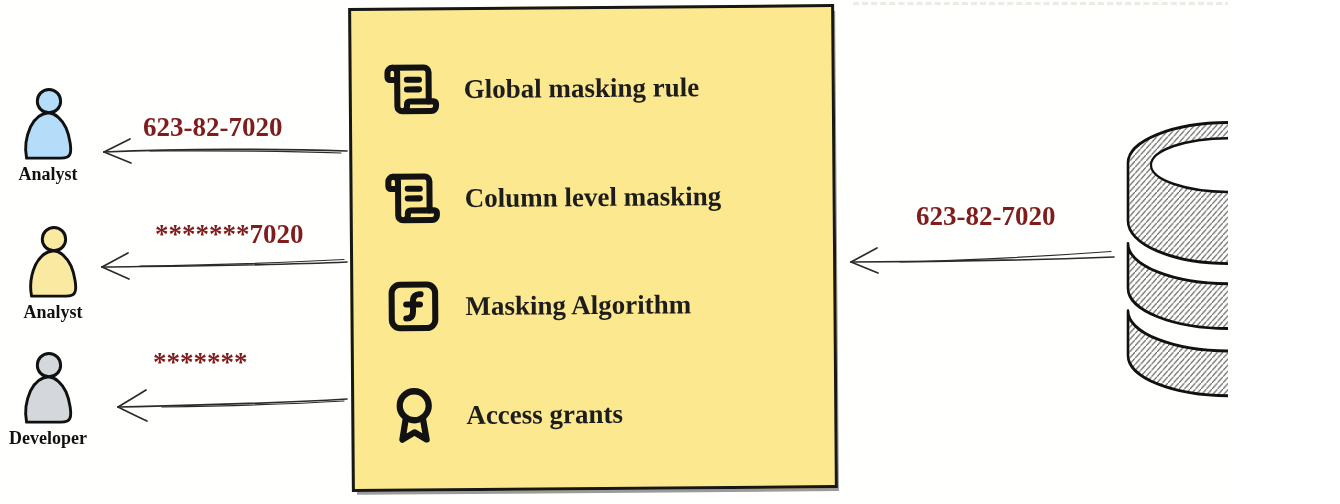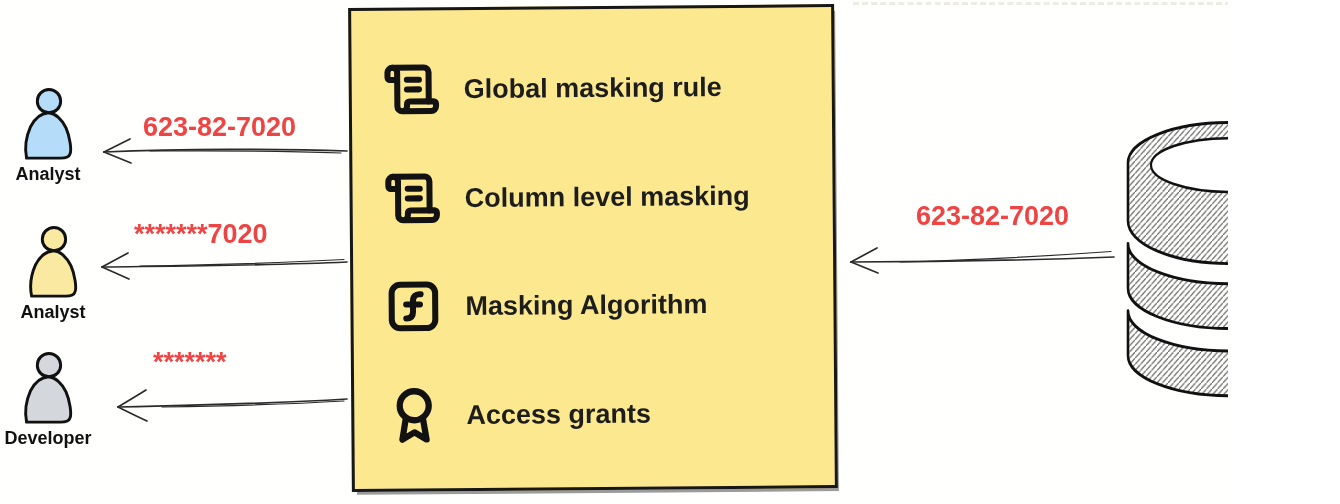--- a/index.html
+++ b/index.html
@@ -1,20 +1,20 @@
 <!DOCTYPE html>
 <html><head>
 <meta charset="utf-8">
 <style>
   * { margin:0; padding:0; box-sizing:border-box; }
   html,body { background:#ffffff; }
   .canvas {
     position:relative; width:1228px; height:504px;
     background:#fffffe; overflow:hidden;
-    font-family:Liberation Sans, sans-serif;
+    font-family:Liberation Serif, serif;
     color:#1c1c1c;
   }
   
   .top-dashes {
     position:absolute; left:853px; top:2px; width:487px; height:0;
     border-top:3px dashed #ecece4;
   }
   
   .overlay { position:absolute; left:0; top:0; width:1340px; height:504px; }
   
@@ -25,21 +25,21 @@
     box-shadow:3px 5px 0 -2px #9b9b9b;
   }
   .box-row { position:absolute; left:0; width:100%; height:60px; display:flex; align-items:center; }
   .box-row .row-icon { position:absolute; left:31px; width:58px; height:58px; color:#121212; }
   .box-row .row-label { position:absolute; left:112px; font-size:27px; font-weight:700; color:#1d1d1d; white-space:pre; }
   
   .persona { position:absolute; width:96px; display:flex; flex-direction:column; align-items:center; }
   .persona .avatar { width:56px; height:74px; display:block; }
   .persona .p-name { margin-top:2px; font-size:18px; font-weight:700; color:#111; white-space:pre;text-align:center; }
   
-  .flow-value { position:absolute; font-size:27px; font-weight:700; color:#ef4444; white-space:pre; }
+  .flow-value { position:absolute; font-size:27px; font-weight:700; color:#7f1d1d; white-space:pre; }
   
   .db { position:absolute; left:1124px; top:118px; width:210px; height:280px; }
 </style>
 </head>
 <body>
 
 <div class="canvas">
 
   <div class="top-dashes"></div>
 
@@ -128,21 +128,21 @@
 
   <div class="persona" style="left:0; top:352px">
     <svg class="avatar" viewBox="0 0 56 76" stroke="#111" stroke-width="3" stroke-linejoin="round">
       <circle cx="29" cy="13.5" r="12" fill="#d4d7db"></circle>
       <path d="M6 72 C4 62 5.5 50 10 40 C15 30 22 26 28.5 25.5 C35.5 26 42.5 32 46.5 41 C50.5 50 52.5 64 50.5 68 C49.5 71.5 45 72 41 72 Z" fill="#d4d7db"></path>
     </svg>
     <div class="p-name">Developer</div>
   </div>
 
   <div class="flow-value" style="left:143px; top:112px">623-82-7020</div>
-  <div class="flow-value" style="left:134px; top:219px">*******7020</div>
+  <div class="flow-value" style="left:155px; top:219px">*******7020</div>
   <div class="flow-value" style="left:153px; top:347px">*******</div>
   <div class="flow-value" style="left:916px; top:201px">623-82-7020</div>
 
   <svg class="db" viewBox="0 0 210 250" preserveAspectRatio="none">
     <defs>
       <pattern id="hatch" width="5.5" height="5.5" patternUnits="userSpaceOnUse">
         <path d="M-1 6.5 L6.5 -1" stroke="#5f5f5f" stroke-width="1.1"></path>
       </pattern>
     </defs>
     <g stroke="#111" stroke-width="2.6" stroke-linejoin="round">

